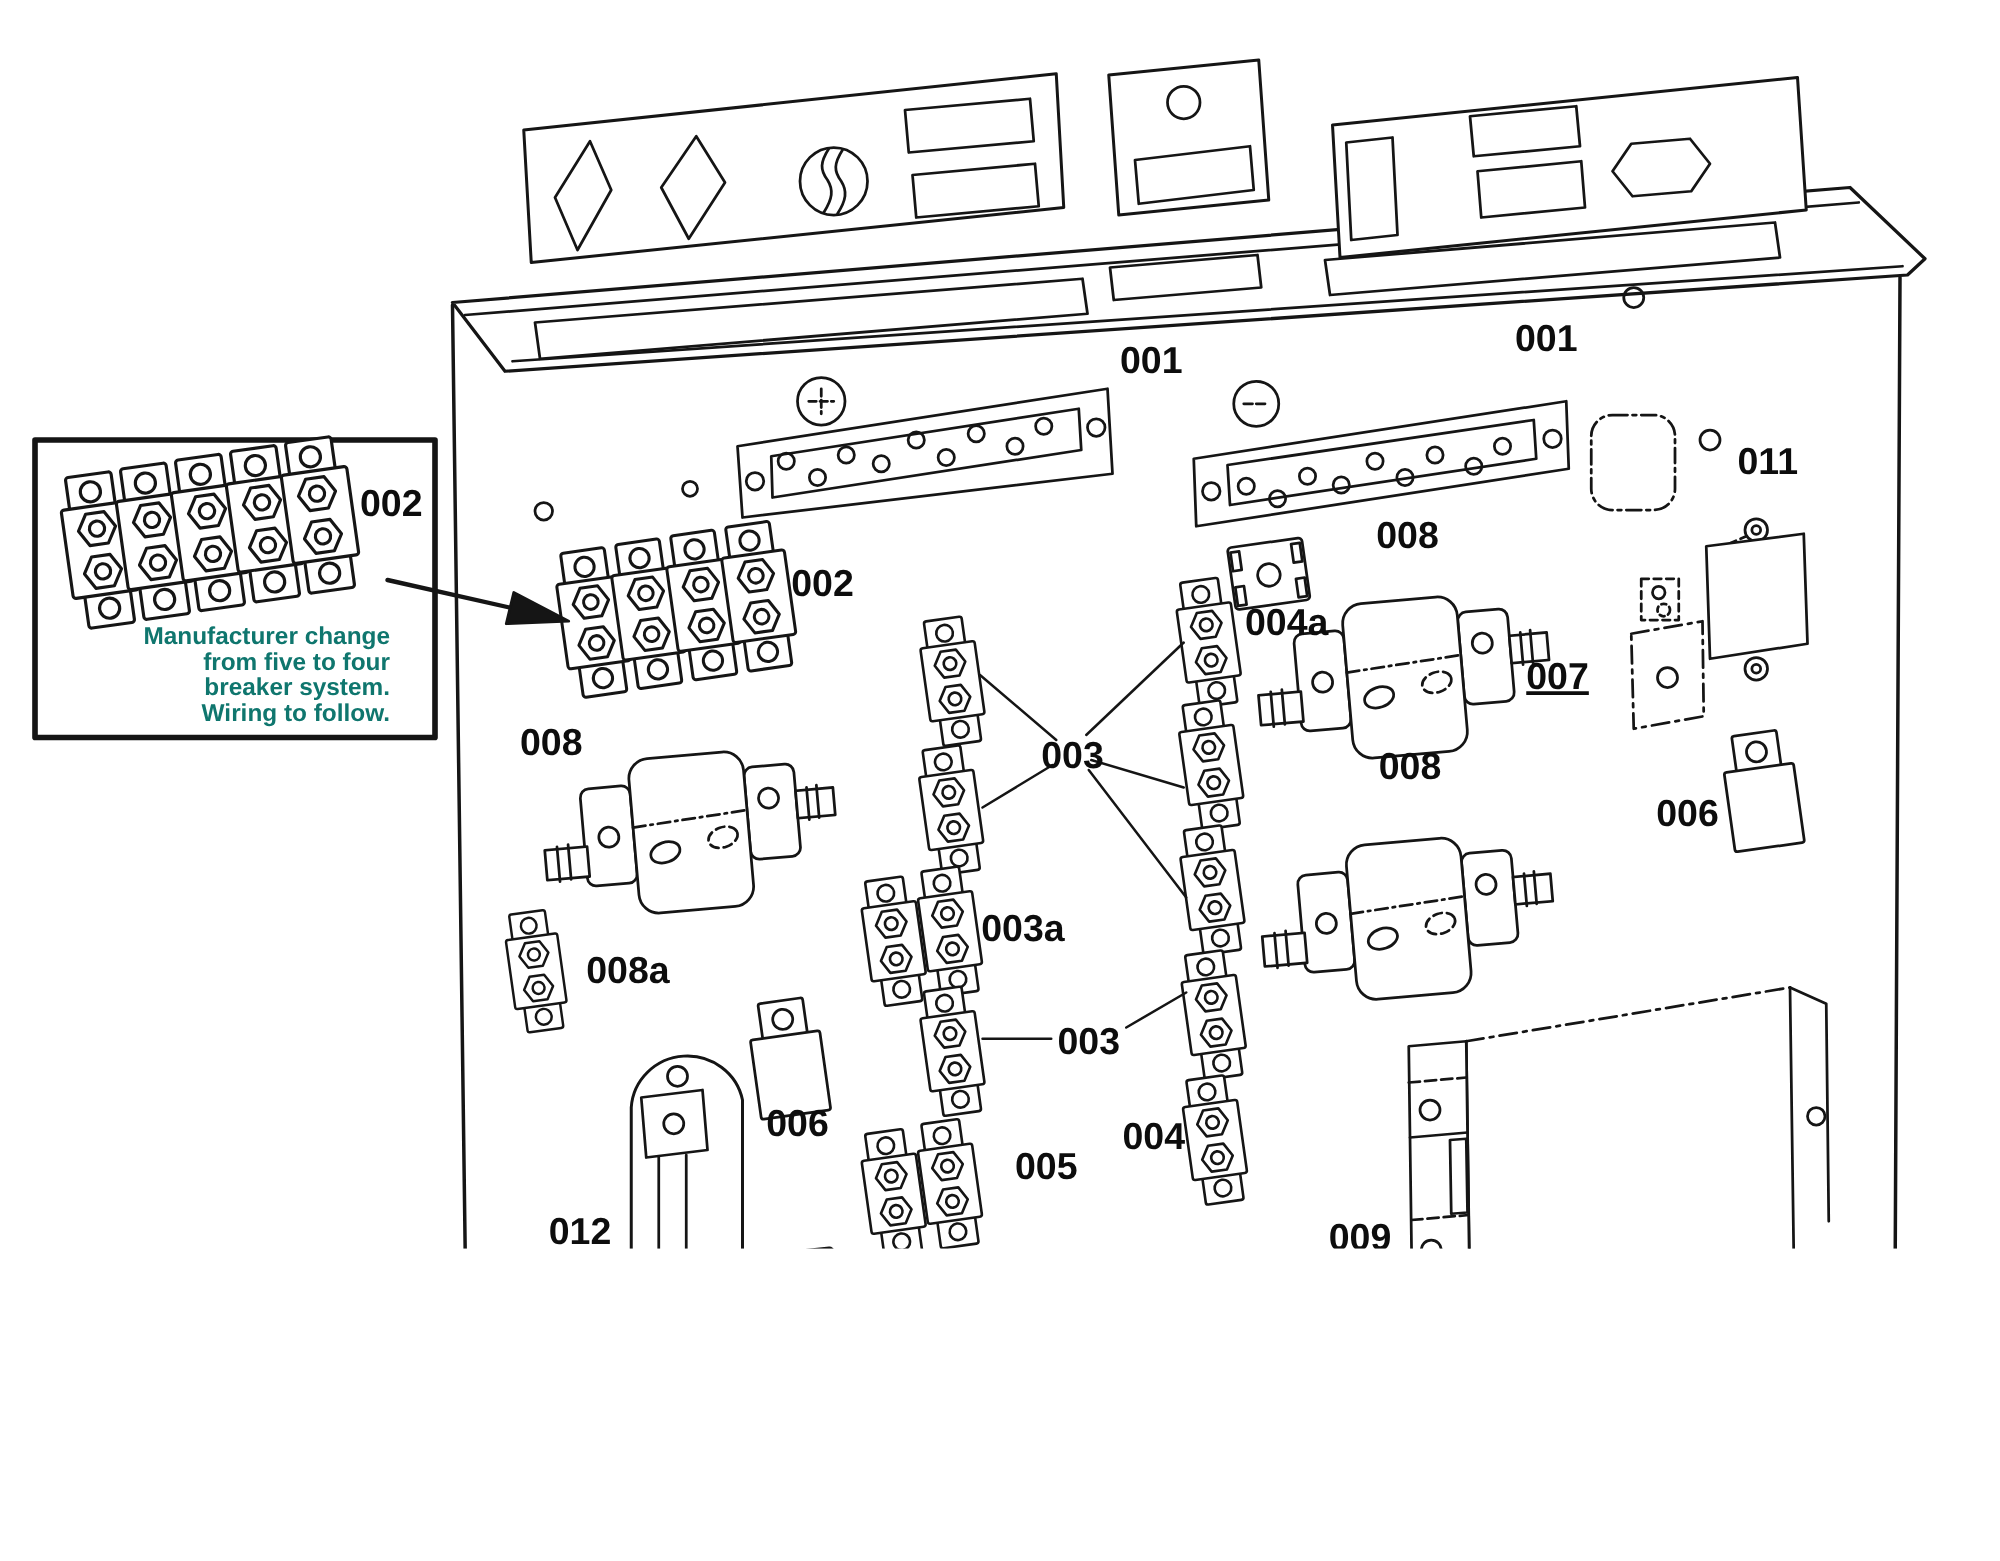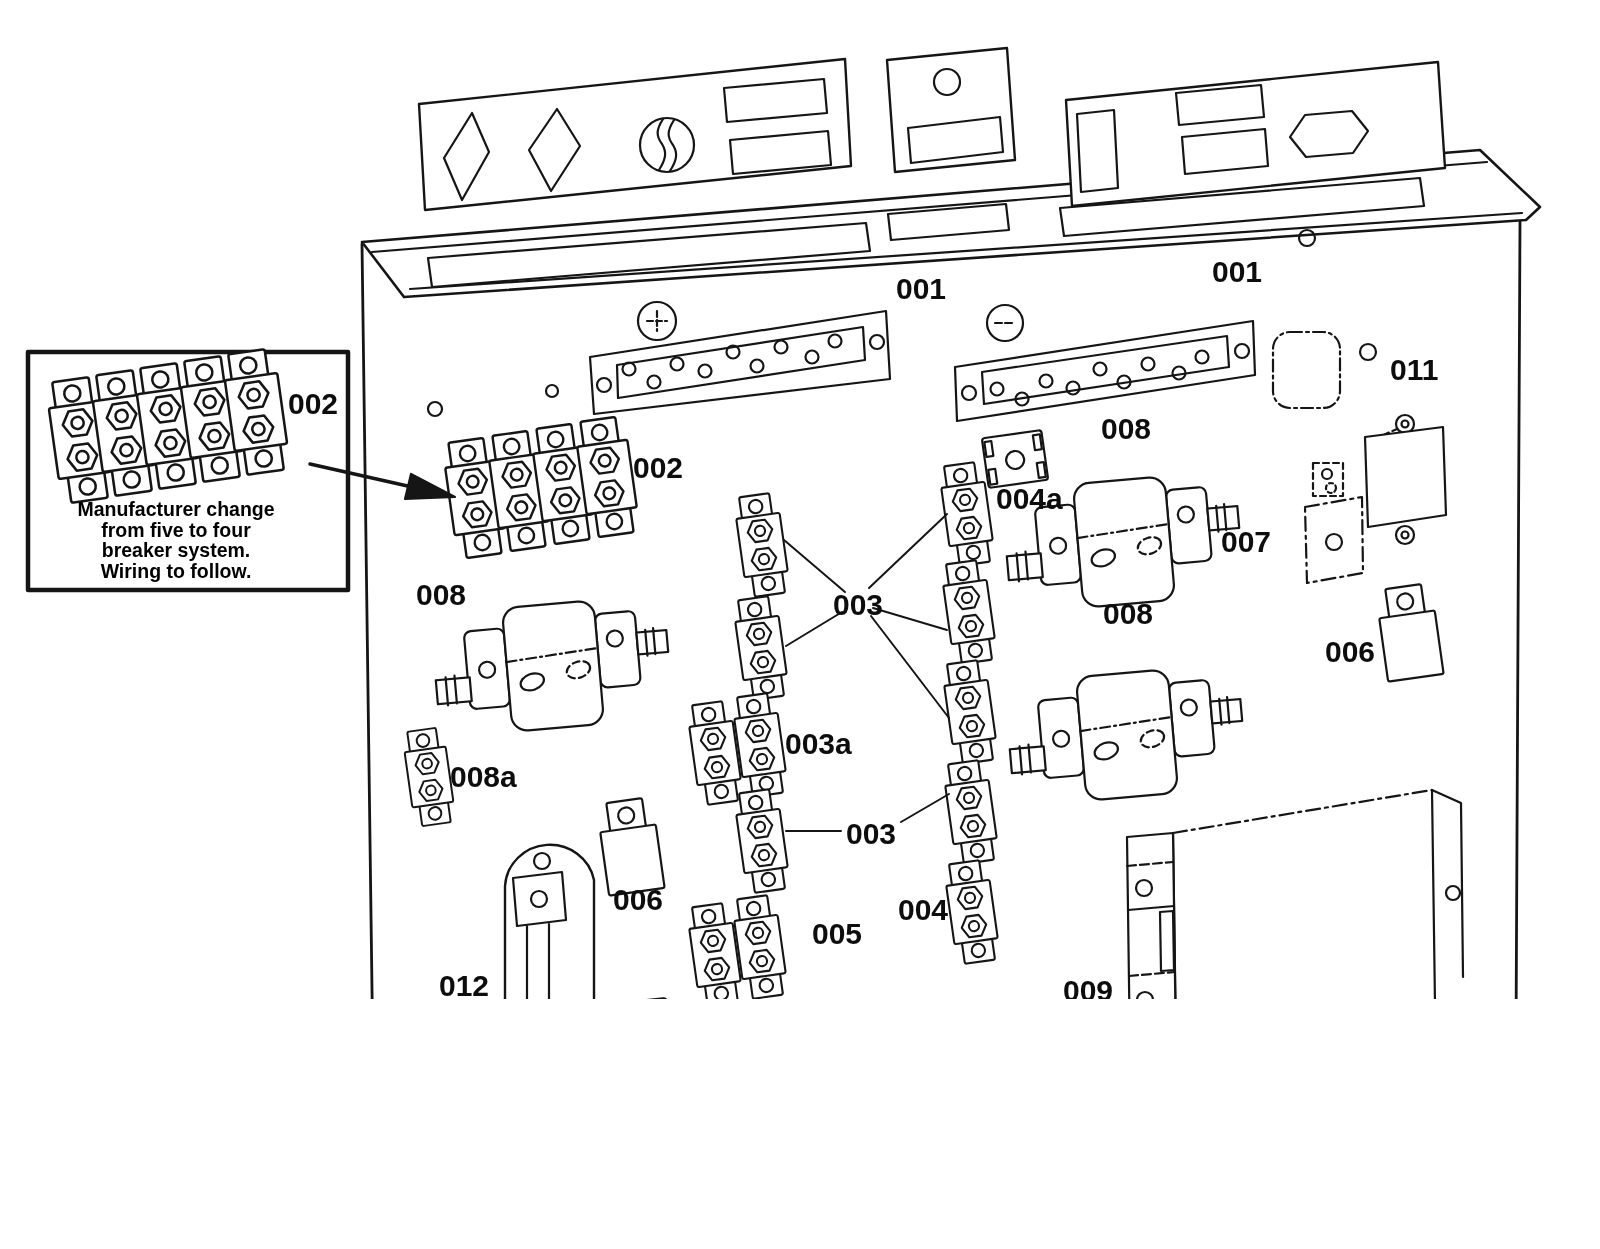--- a/index.html
+++ b/index.html
@@ -1,22 +1,22 @@
 <!DOCTYPE html>
 <html><head>
 <meta charset="utf-8">
 <style>
   html,body{margin:0;padding:0;background:#fff;}
   .stage{position:relative;width:1600px;height:999px;background:#ffffff;overflow:hidden;
          font-family:"Liberation Sans",sans-serif;}
   .stage svg{position:absolute;left:0;top:0;}
   .lbl{position:absolute;font-weight:bold;font-size:30px;color:#0d0d0d;
        font-family:"Liberation Sans",sans-serif;letter-spacing:0px;white-space:nowrap;}
-  .note{position:absolute;left:40px;top:499px;width:272px;text-align:center;
-        font-weight:bold;font-size:19.5px;line-height:20.5px;color:#000000;
+  .note{position:absolute;left:40px;top:499px;width:272px;text-align:right;
+        font-weight:bold;font-size:19.5px;line-height:20.5px;color:#0f766e;
         white-space:pre-line;}
   .bottom-rule{position:absolute;left:4px;top:1242px;width:1592px;height:0;
         border-top:2px dotted #b9bfb9;}
 </style>
 </head>
 <body>
 
 <div class="stage">
 
 <svg width="1600" height="1249" viewBox="0 0 1600 1249">
@@ -257,33 +257,33 @@
 </g>
 </svg>
 
 <div class="lbl" style="left:896px;top:272px;">001</div>
 <div class="lbl" style="left:1212px;top:255px;">001</div>
 <div class="lbl" style="left:1390px;top:353px;">011</div>
 <div class="lbl" style="left:633px;top:451px;">002</div>
 <div class="lbl" style="left:416px;top:578px;">008</div>
 <div class="lbl" style="left:1101px;top:412px;">008</div>
 <div class="lbl" style="left:996px;top:482px;">004a</div>
-<div class="lbl" style="left:1221px;top:525px;">007</div>
+<div class="lbl" style="left:1221px;top:525px;text-decoration:underline;">007</div>
 <div class="lbl" style="left:1103px;top:597px;">008</div>
 <div class="lbl" style="left:1325px;top:635px;">006</div>
 <div class="lbl" style="left:833px;top:588px;">003</div>
 <div class="lbl" style="left:785px;top:727px;text-align:right;">003a</div>
 <div class="lbl" style="left:846px;top:817px;">003</div>
 <div class="lbl" style="left:786px;top:917px;margin-left:26px;">005</div>
 <div class="lbl" style="left:898px;top:893px;">004</div>
 <div class="lbl" style="left:613px;top:883px;">006</div>
 <div class="lbl" style="left:423px;top:969px;margin-left:16px;">012</div>
 <div class="lbl" style="left:611px;top:1057px;">004a</div>
 <div class="lbl" style="left:1063px;top:974px;">009</div>
-<div class="lbl" style="left:450px;top:760px;">008a</div>
+<div class="lbl" style="left:450px;top:760px;padding-left:19px;">008a</div>
 <div class="lbl" style="left:288px;top:387px;">002</div>
 
 <div class="note">Manufacturer change
 from five to four
 breaker system.
 Wiring to follow.</div>
 
 <div class="bottom-rule"></div>
 
 </div>

